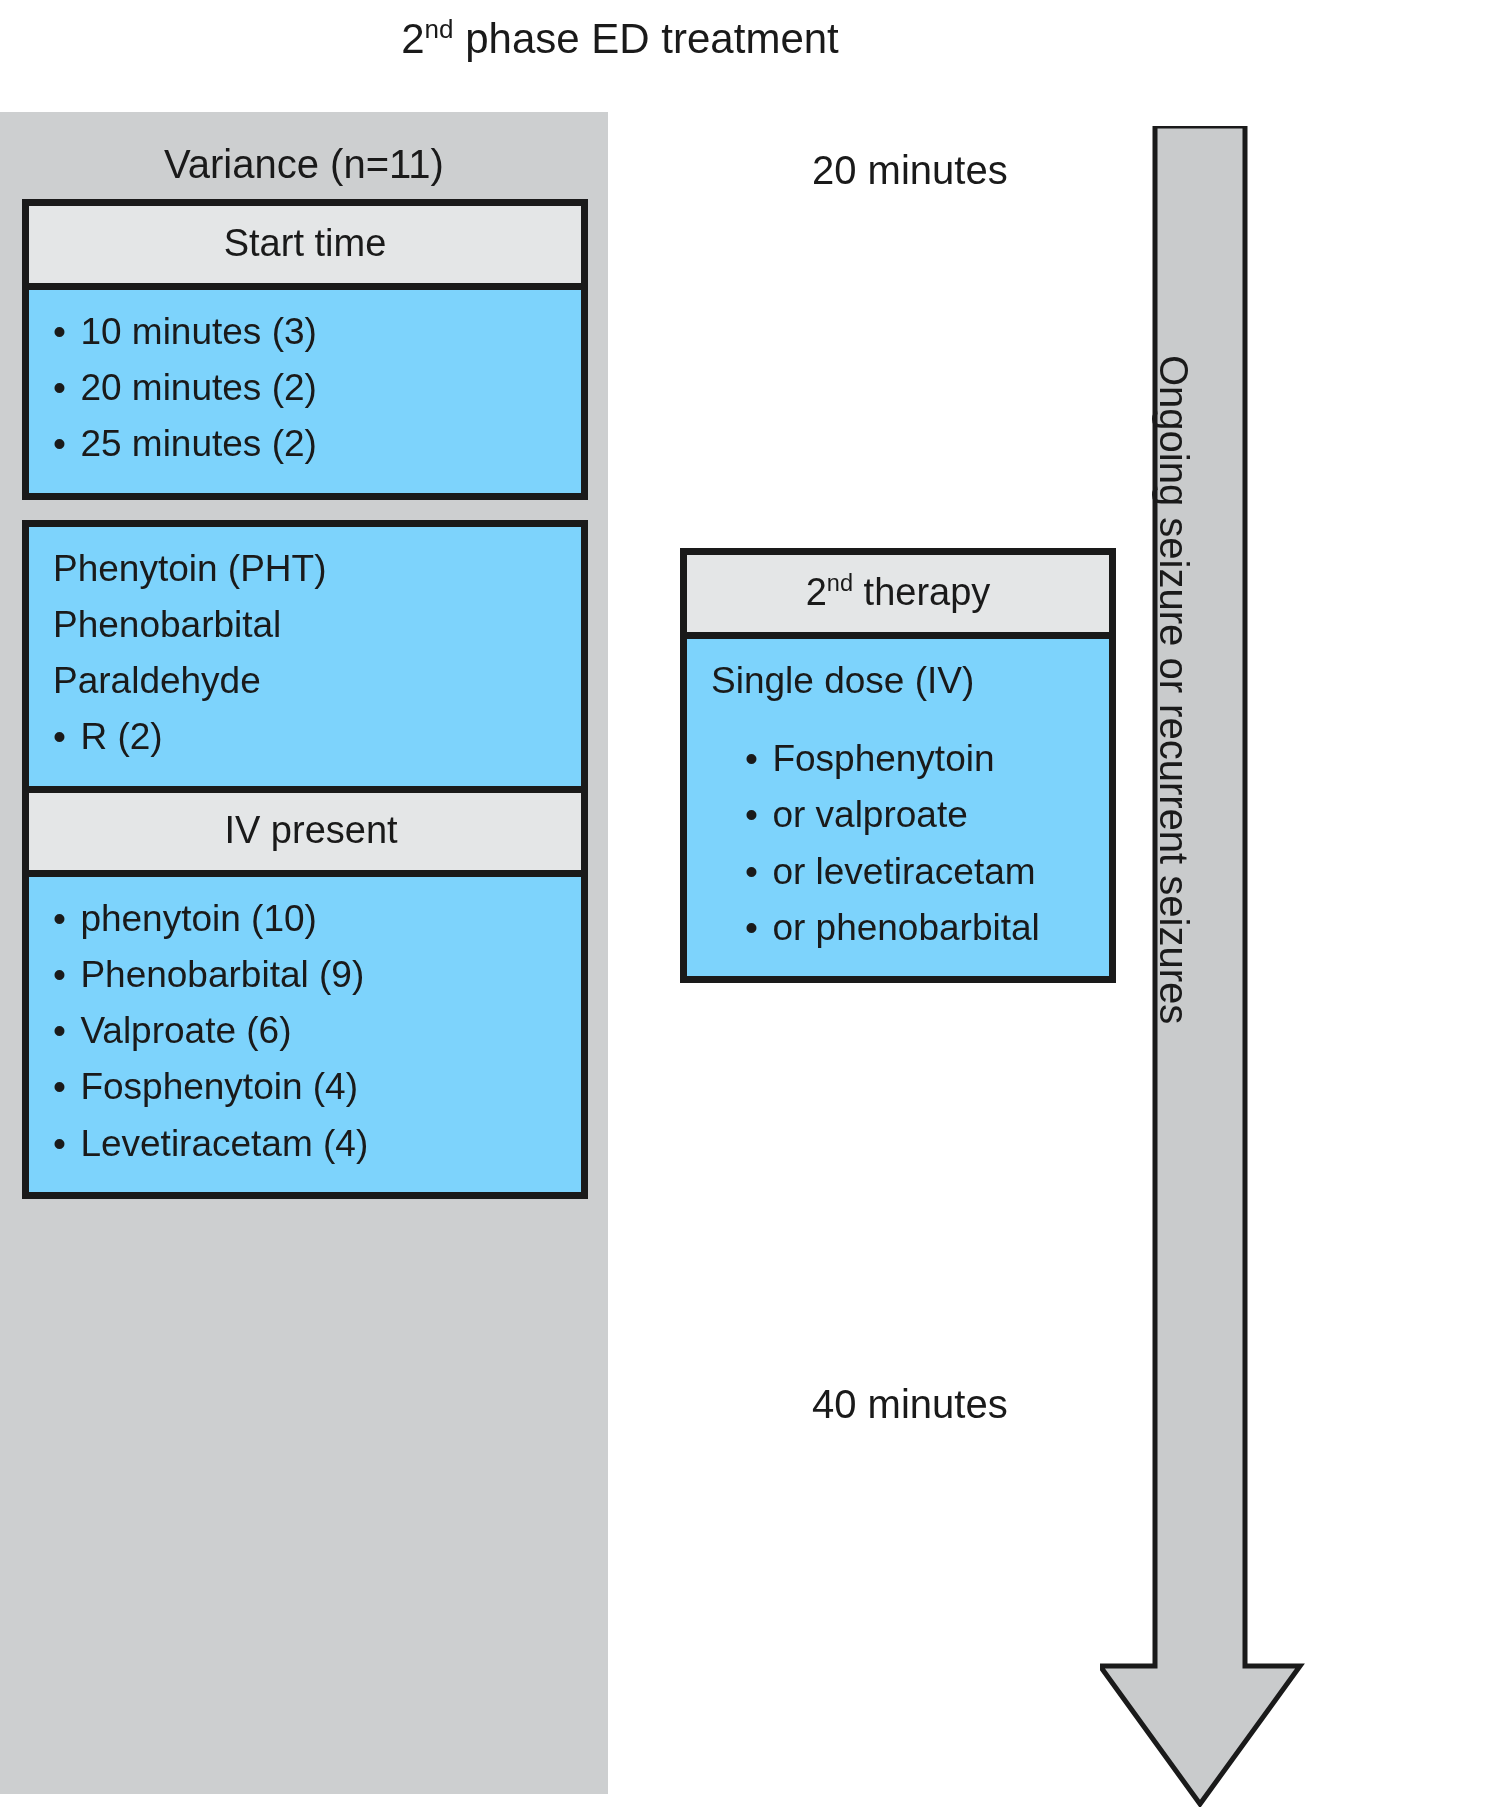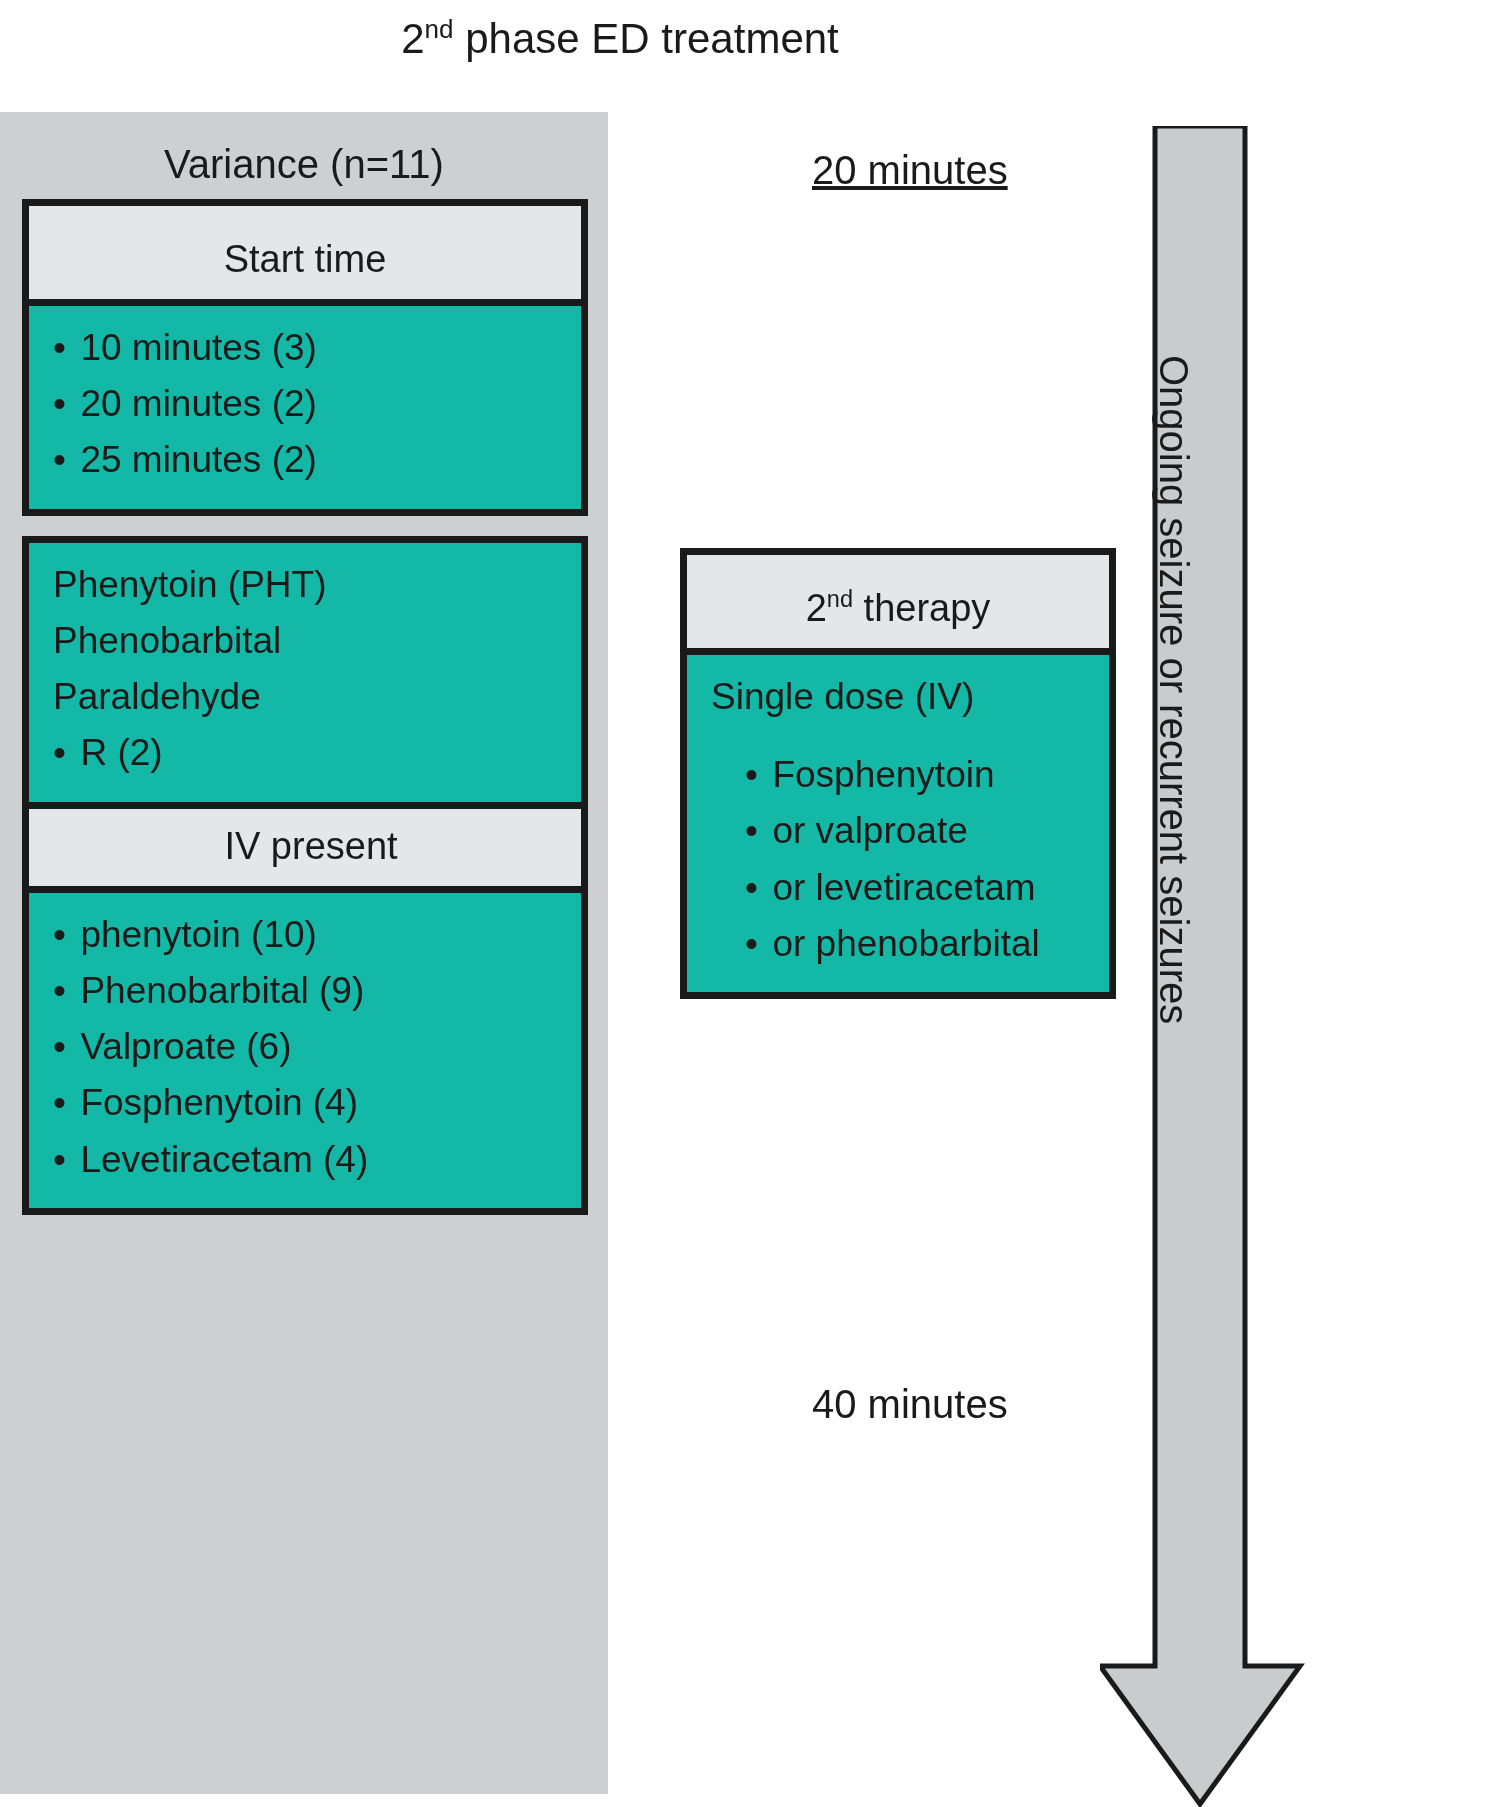--- a/index.html
+++ b/index.html
@@ -54,31 +54,31 @@
     margin: 0 20px 0 22px;
     border: 7px solid #1a1a1a;
     background: #ffffff;
   }
   .box-group + .box-group { margin-top: 20px; }
 
   .box-header {
     background: #e4e6e7;
     text-align: center;
     font-size: 38px;
-    padding: 32px 8px 18px 8px;
+    padding: 16px 8px 18px 8px;
     border-bottom: 7px solid #1a1a1a;
   }
   .box-header sup {
     font-size: 0.62em;
     vertical-align: super;
     line-height: 0;
   }
 
   .box-body {
-    background: #14b8a6;
+    background: #7dd3fc;
     padding: 14px 12px 20px 22px;
     font-size: 37px;
     line-height: 1.52;
   }
   .box-body .plain { padding-left: 2px; }
   .box-body .bullet { padding-left: 2px; }
   .box-body .bullet::before {
     content: "\2022";
     display: inline-block;
     width: 0.62em;
@@ -108,21 +108,21 @@
     background: #ffffff;
   }
 
   
   .time-label {
     position: absolute;
     font-size: 40px;
     color: #1a1a1a;
     white-space: nowrap;
   }
-  .time-top   { left: 812px; top: 148px; text-decoration: underline; }
+  .time-top   { left: 812px; top: 148px; }
   .time-bottom{ left: 812px; top: 1382px; }
 
   
   .arrow-wrap {
     position: absolute;
     left: 1100px;
     top: 126px;
     width: 400px;
     height: 1681px;
   }

